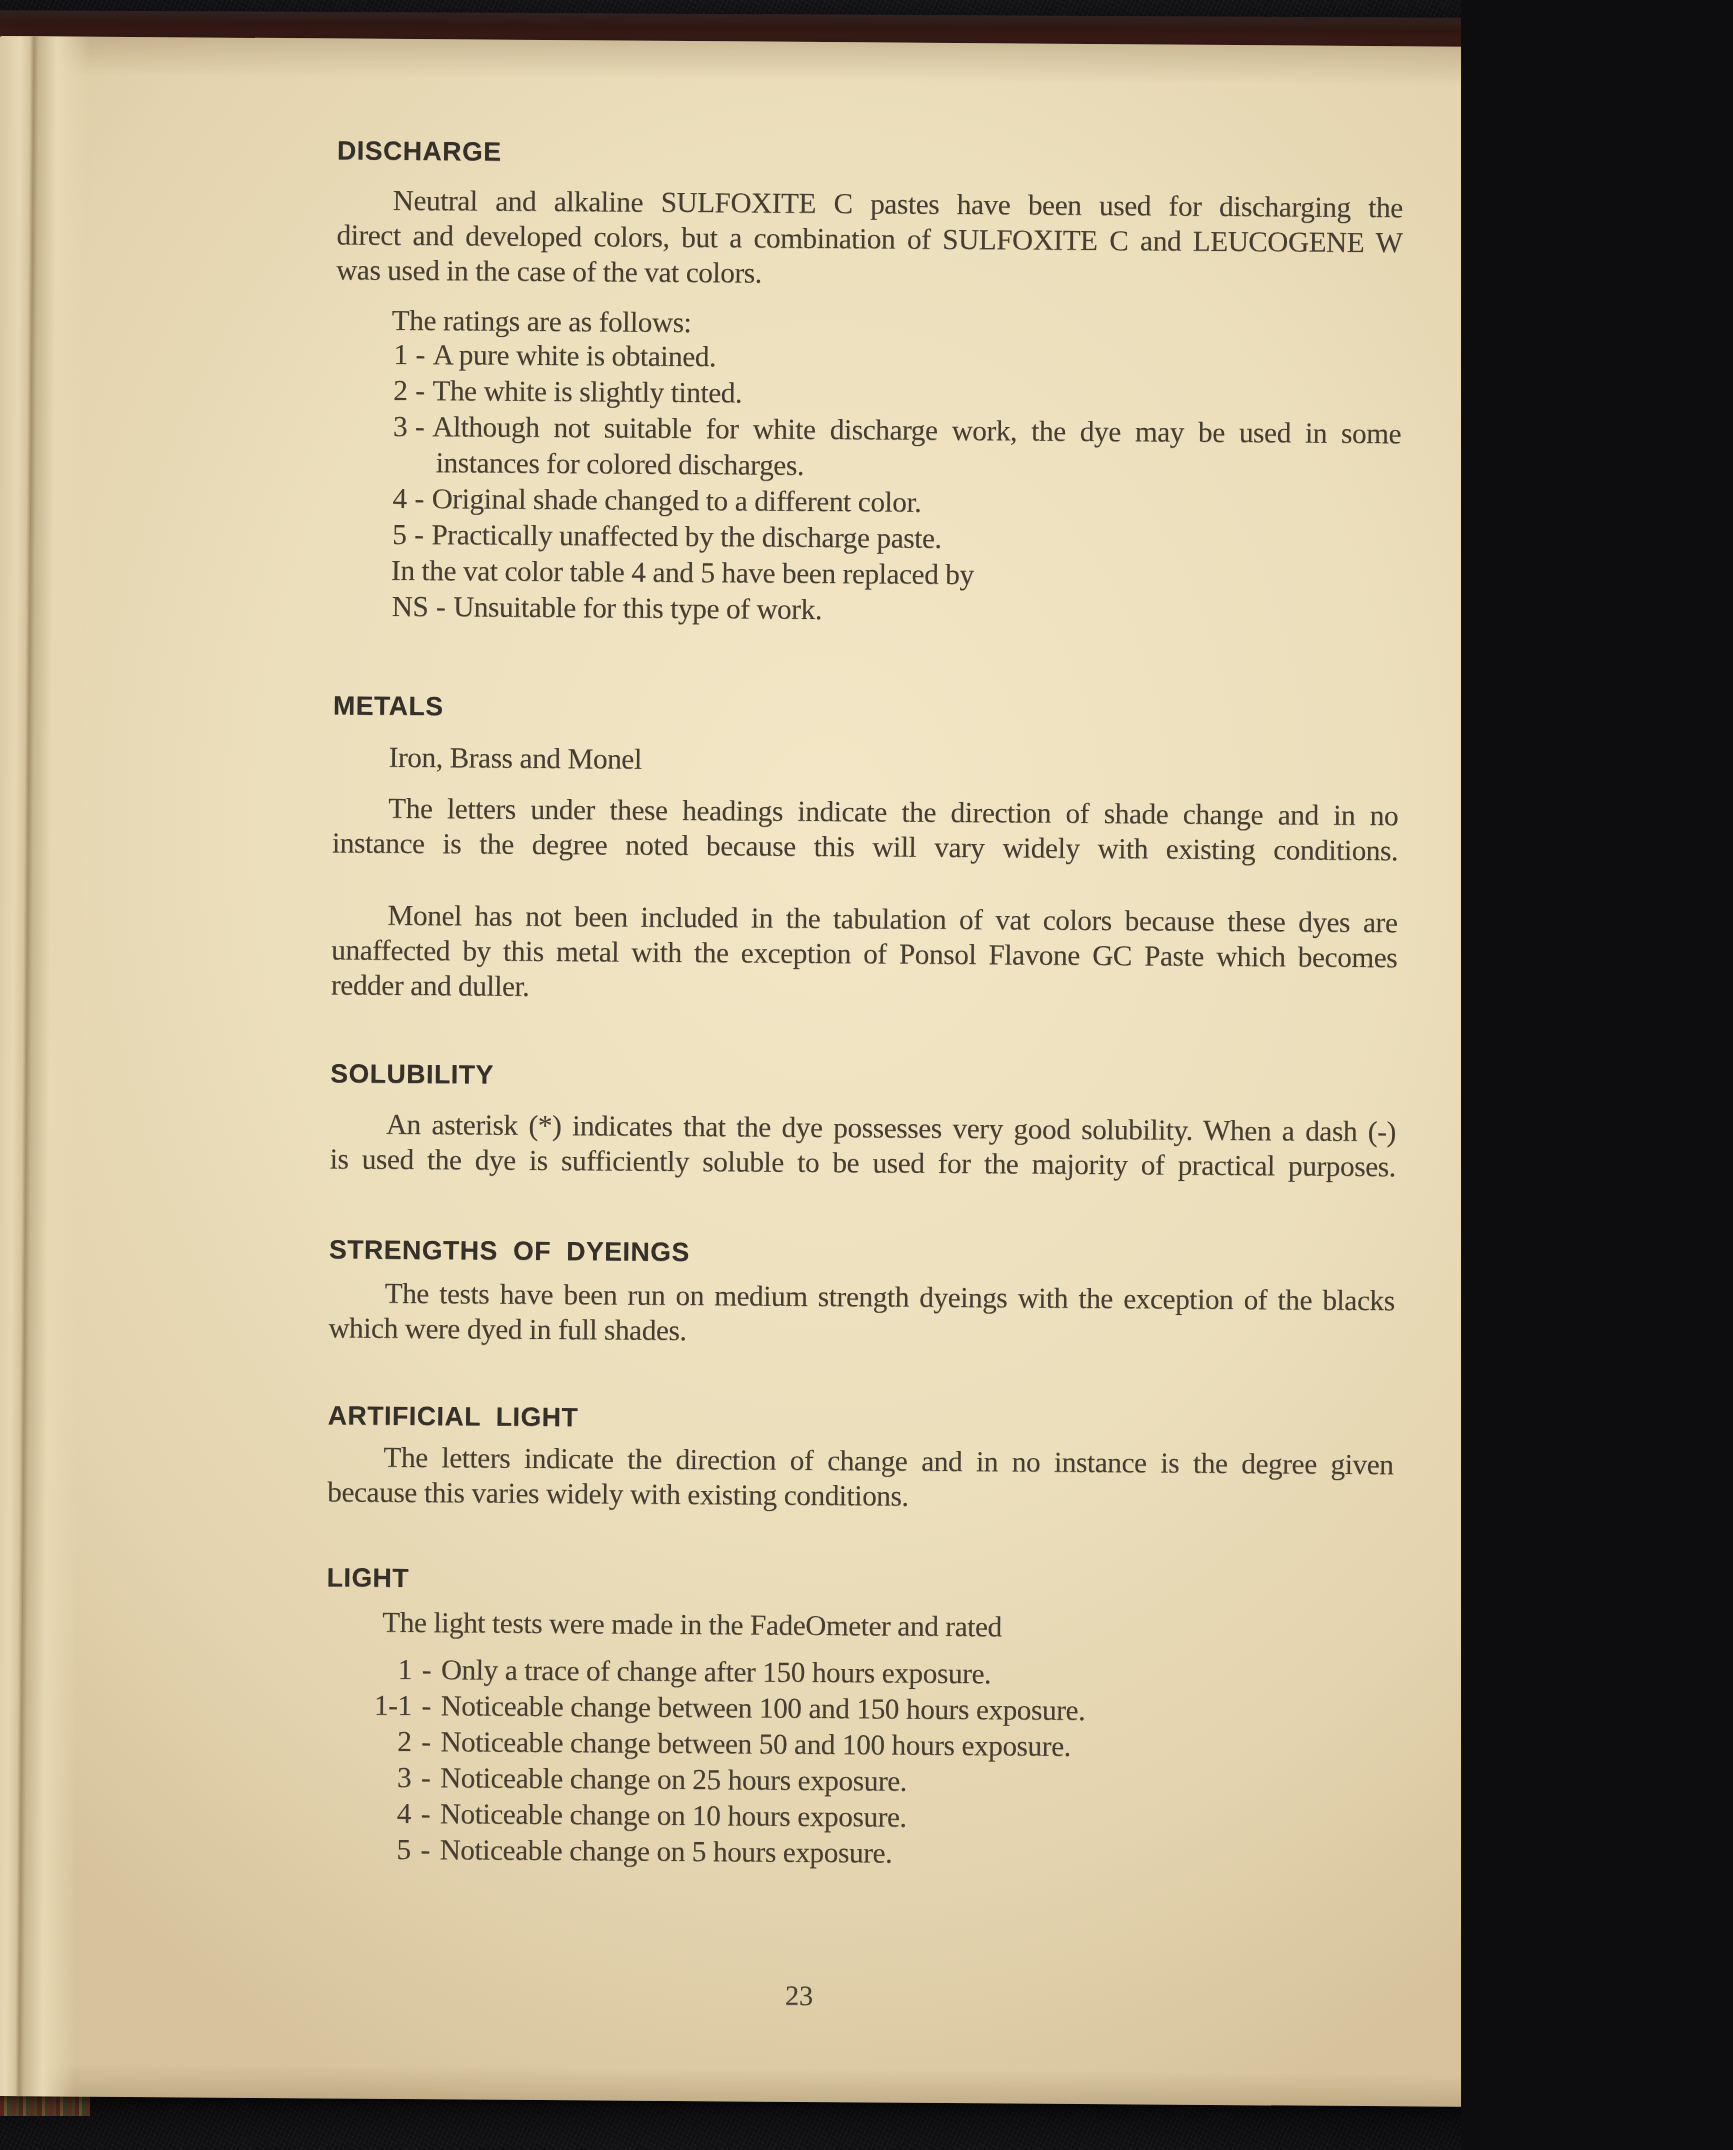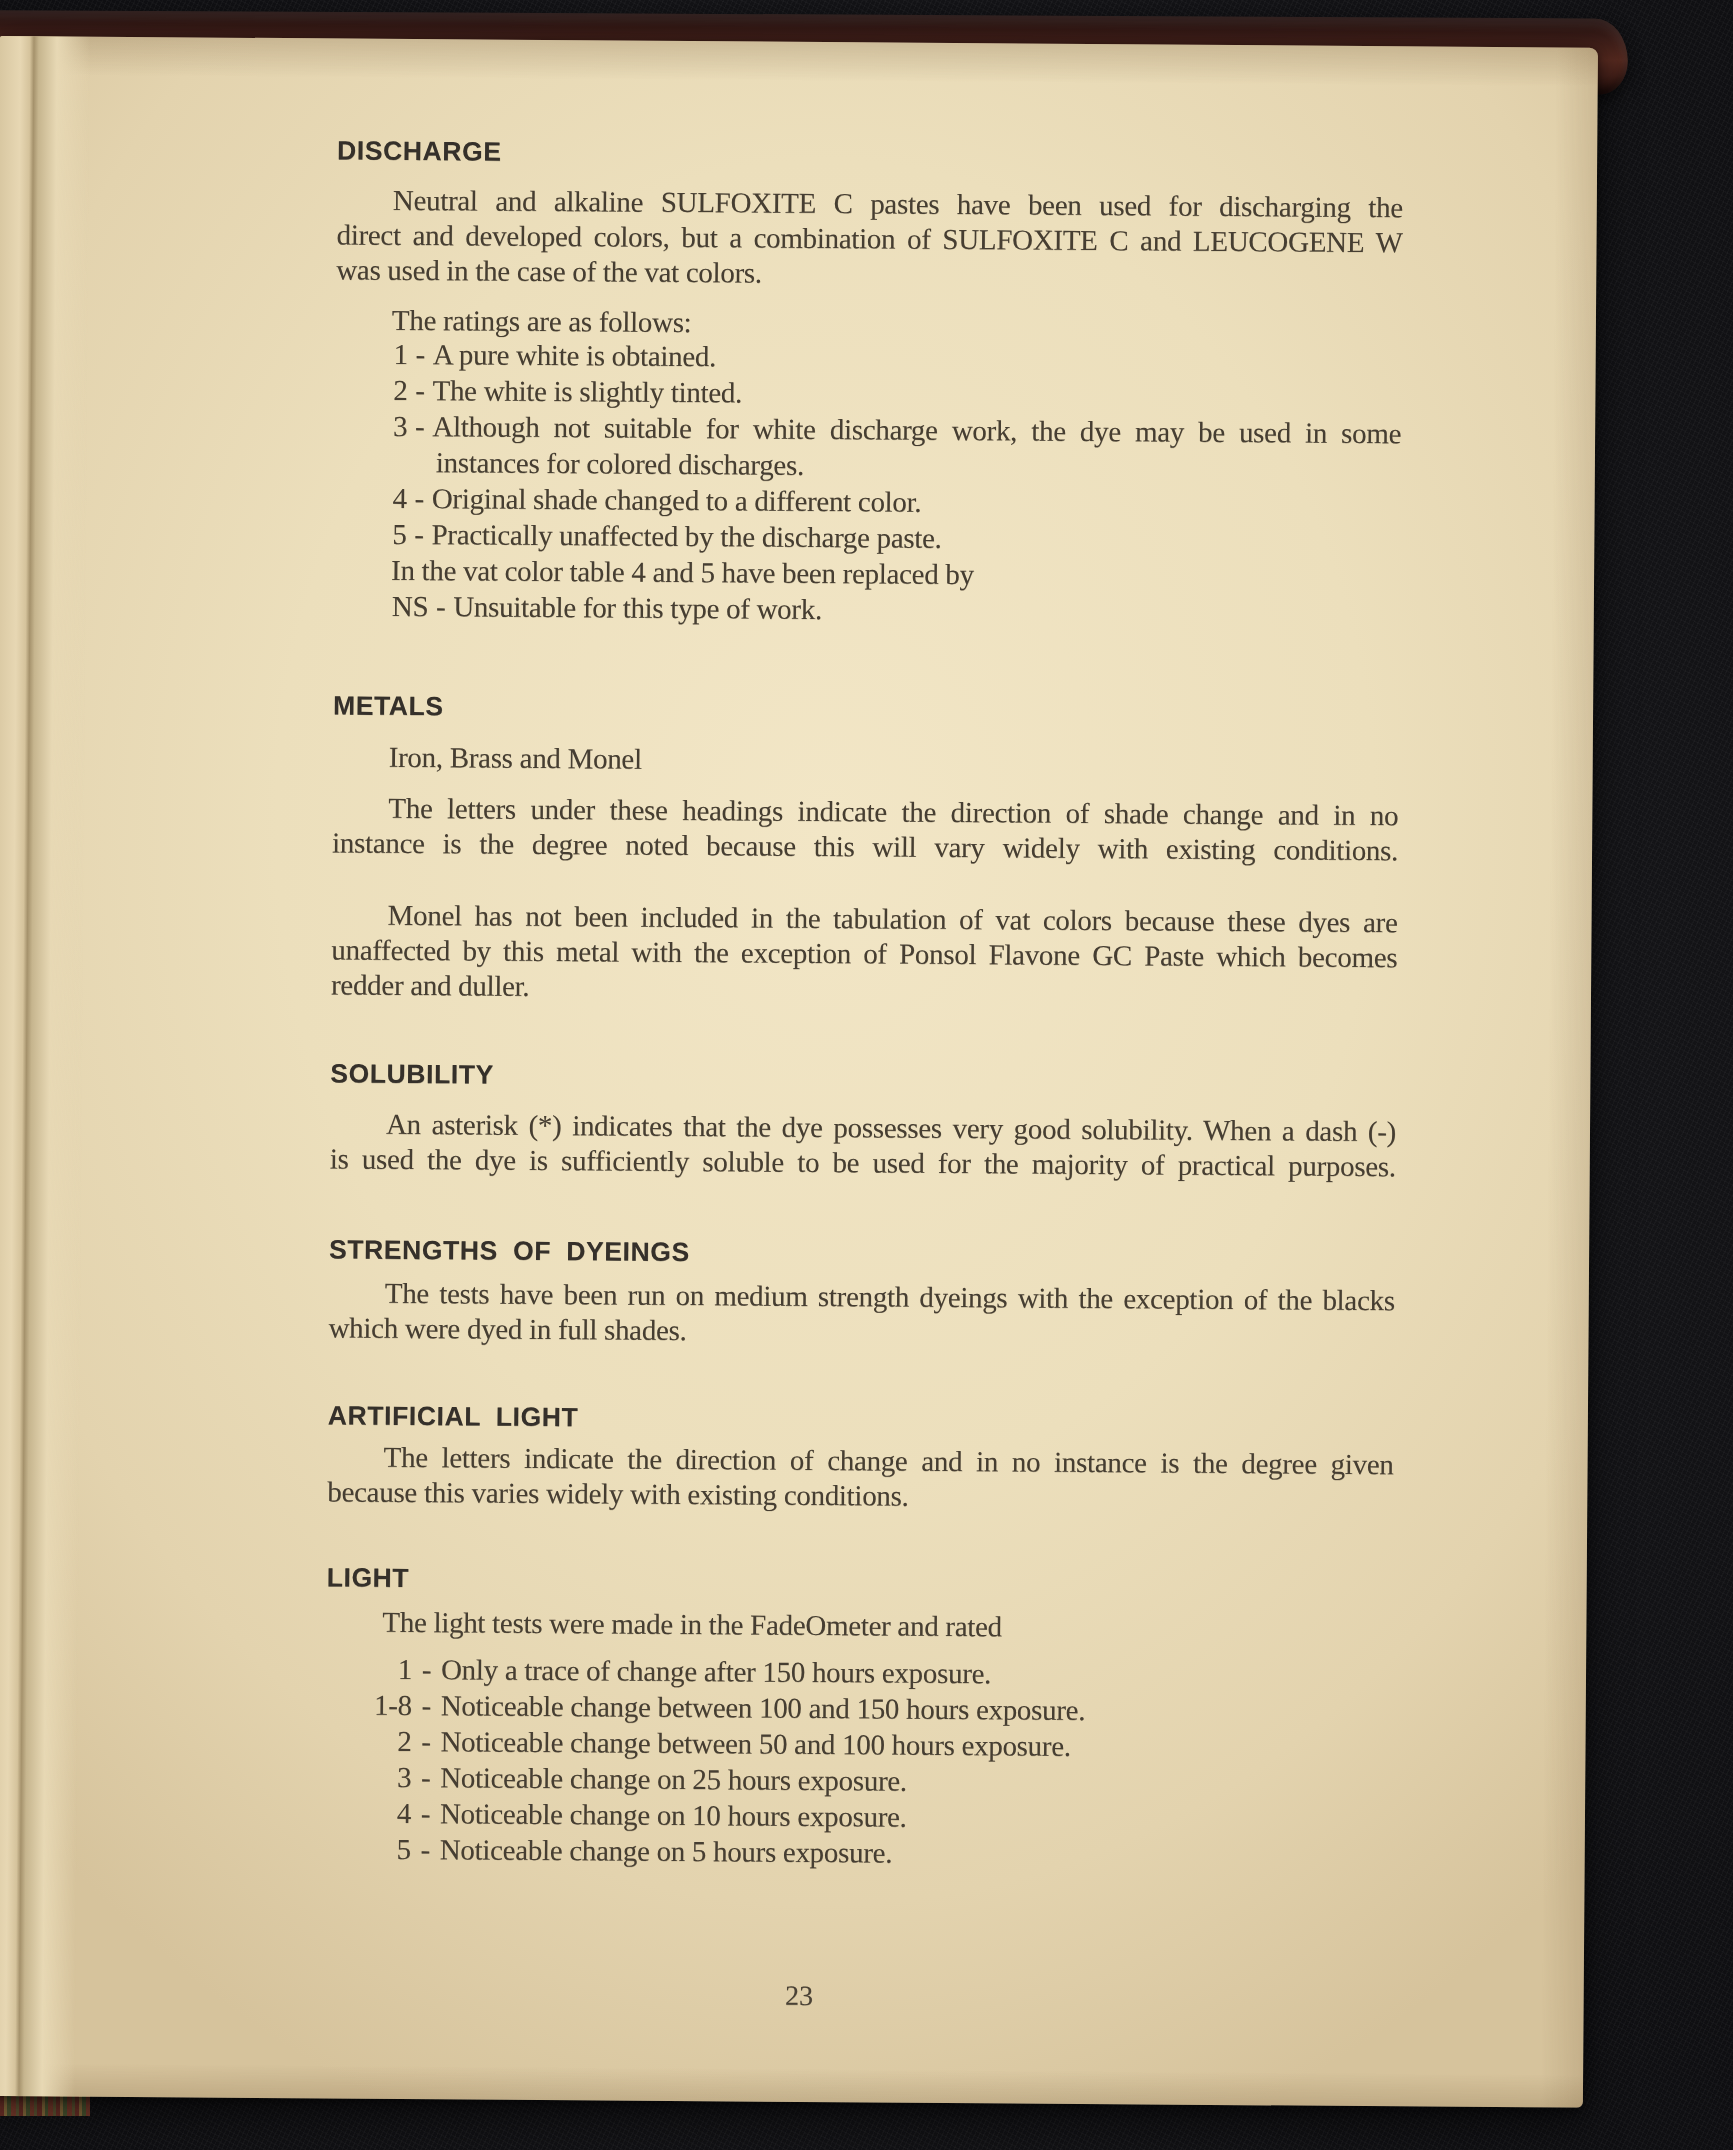--- a/index.html
+++ b/index.html
@@ -1,17 +1,17 @@
 <!DOCTYPE html>
 <html style="font-size:9.6px"><head>
 <meta charset="utf-8">
 <style>
   html,body { margin:0; padding:0; background:#0d0d10; }
   #screenshot {
-    position:relative; width:1733px; height:2151px; overflow:hidden;
+    position:relative; width:1461px; height:2151px; overflow:hidden;
     background:
       repeating-linear-gradient(115deg, rgba(255,255,255,0.028) 0 1.2px, rgba(0,0,0,0) 1.2px 4.2px),
       repeating-linear-gradient(28deg, rgba(255,255,255,0.02) 0 1.2px, rgba(0,0,0,0) 1.2px 4.8px),
       radial-gradient(ellipse 1444px 1565px at 48% 45%, #1b1b1f 0%, #141417 55%, #0e0e11 100%);
     font-family:"Liberation Serif", serif;
   }
   
   .cover-strip {
     position:absolute; left:-24px; top:9.6px; width:1652px; height:76px;
     background: linear-gradient(180deg, #200f0d 0%, #3c1d18 28%, #55291f 55%, #46211a 75%, #26100d 100%);
@@ -138,21 +138,21 @@
 
       <div class="h m-t88">LIGHT</div>
       <div class="line ind m-t19">The light tests were made in the FadeOmeter and rated</div>
       <div class="l-list">
         <div class="l-row">
             <span class="l-num">1</span>
             <span class="l-dash">-</span>
             <span>Only a trace of change after 150 hours exposure.</span>
           </div>
         <div class="l-row">
-            <span class="l-num">1-8</span>
+            <span class="l-num">1-1</span>
             <span class="l-dash">-</span>
             <span>Noticeable change between 100 and 150 hours exposure.</span>
           </div>
         <div class="l-row">
             <span class="l-num">2</span>
             <span class="l-dash">-</span>
             <span>Noticeable change between 50 and 100 hours exposure.</span>
           </div>
         <div class="l-row">
             <span class="l-num">3</span>

